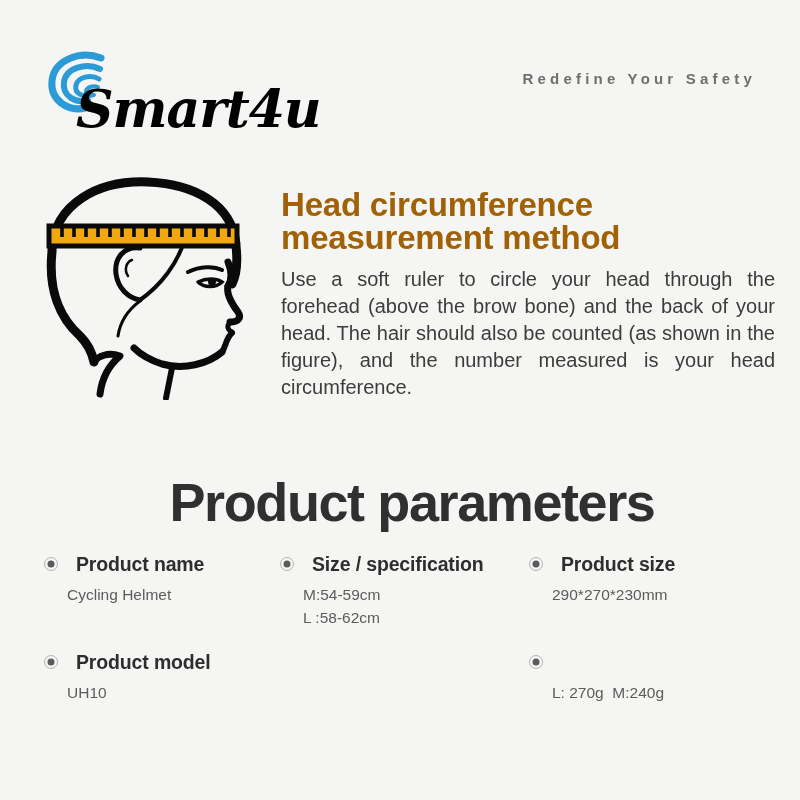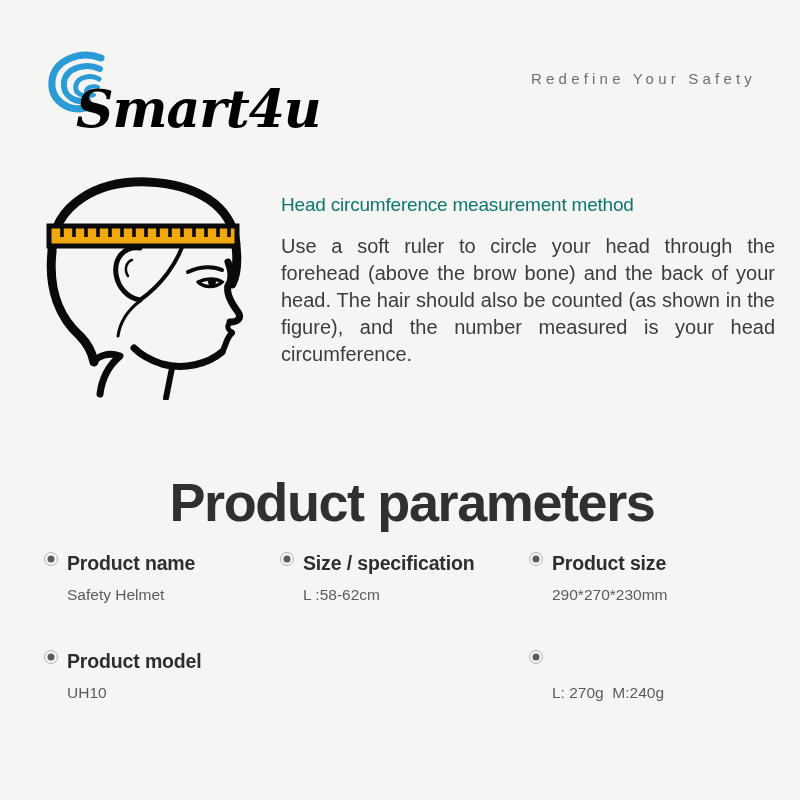--- a/index.html
+++ b/index.html
@@ -51,21 +51,21 @@
     white-space: nowrap;
     margin-top: 31px;
   }
   .tagline {
     position: absolute;
     right: 44px;
     top: 70px;
     font-size: 15px;
     letter-spacing: 4.2px;
     color: #6f6f6f;
-    font-weight: 400;
+    font-weight: 700;
     white-space: nowrap;
   }
 
   
   .measure-section {
     position: absolute;
     top: 150px; left: 0;
     width: 800px;
     height: 270px;
   }
@@ -76,23 +76,23 @@
     width: 240px;
     height: 240px;
   }
   .measure-text {
     position: absolute;
     left: 281px;
     top: 38px;
     width: 498px;
   }
   .measure-title {
-    font-size: 19px;
-    font-weight: 400;
-    color: #0f766e;
+    font-size: 33px;
+    font-weight: 700;
+    color: #a16207;
     line-height: 33px;
     margin: 0 0 12px 0;
     letter-spacing: -0.2px;
   }
   .measure-body {
     font-size: 20px;
     line-height: 27px;
     color: #3c3c3c;
     text-align: justify;
     margin: 0;
@@ -128,22 +128,22 @@
   .col-1 { left: 44px; }
   .col-2 { left: 280px; }
   .col-3 { left: 529px; }
 
   .param-item { position: absolute; width: 250px; }
   .param-item.row-1 { top: 0px; }
   .param-item.row-2 { top: 98px; }
 
   .param-head {
     display: flex;
-    align-items: flex-start;
-    gap: 9px;
+    align-items: center;
+    gap: 18px;
     height: 24px;
   }
   .bullet {
     flex: 0 0 auto;
     width: 14px;
     height: 14px;
     border-radius: 50%;
     border: 1.6px solid #b4b4b4;
     background: #f5f5f3;
     position: relative;
@@ -273,21 +273,21 @@
 
 <div class="params-grid">
 
   <div class="param-col col-1">
     <div class="param-item row-1">
       <div class="param-head">
         <span class="bullet"></span>
         <span class="param-label">Product name</span>
       </div>
       <div class="param-values">
-        <div class="param-value">Safety Helmet</div>
+        <div class="param-value">Cycling Helmet</div>
       </div>
     </div>
 
     <div class="param-item row-2">
       <div class="param-head">
         <span class="bullet"></span>
         <span class="param-label">Product model</span>
       </div>
       <div class="param-values">
         <div class="param-value">UH10</div>
@@ -295,20 +295,21 @@
     </div>
   </div>
 
   <div class="param-col col-2">
     <div class="param-item row-1">
       <div class="param-head">
         <span class="bullet"></span>
         <span class="param-label">Size / specification</span>
       </div>
       <div class="param-values">
+        <div class="param-value">M:54-59cm</div>
         <div class="param-value">L :58-62cm</div>
       </div>
     </div>
 
     <div class="param-item row-2">
     </div>
   </div>
 
   <div class="param-col col-3">
     <div class="param-item row-1">

